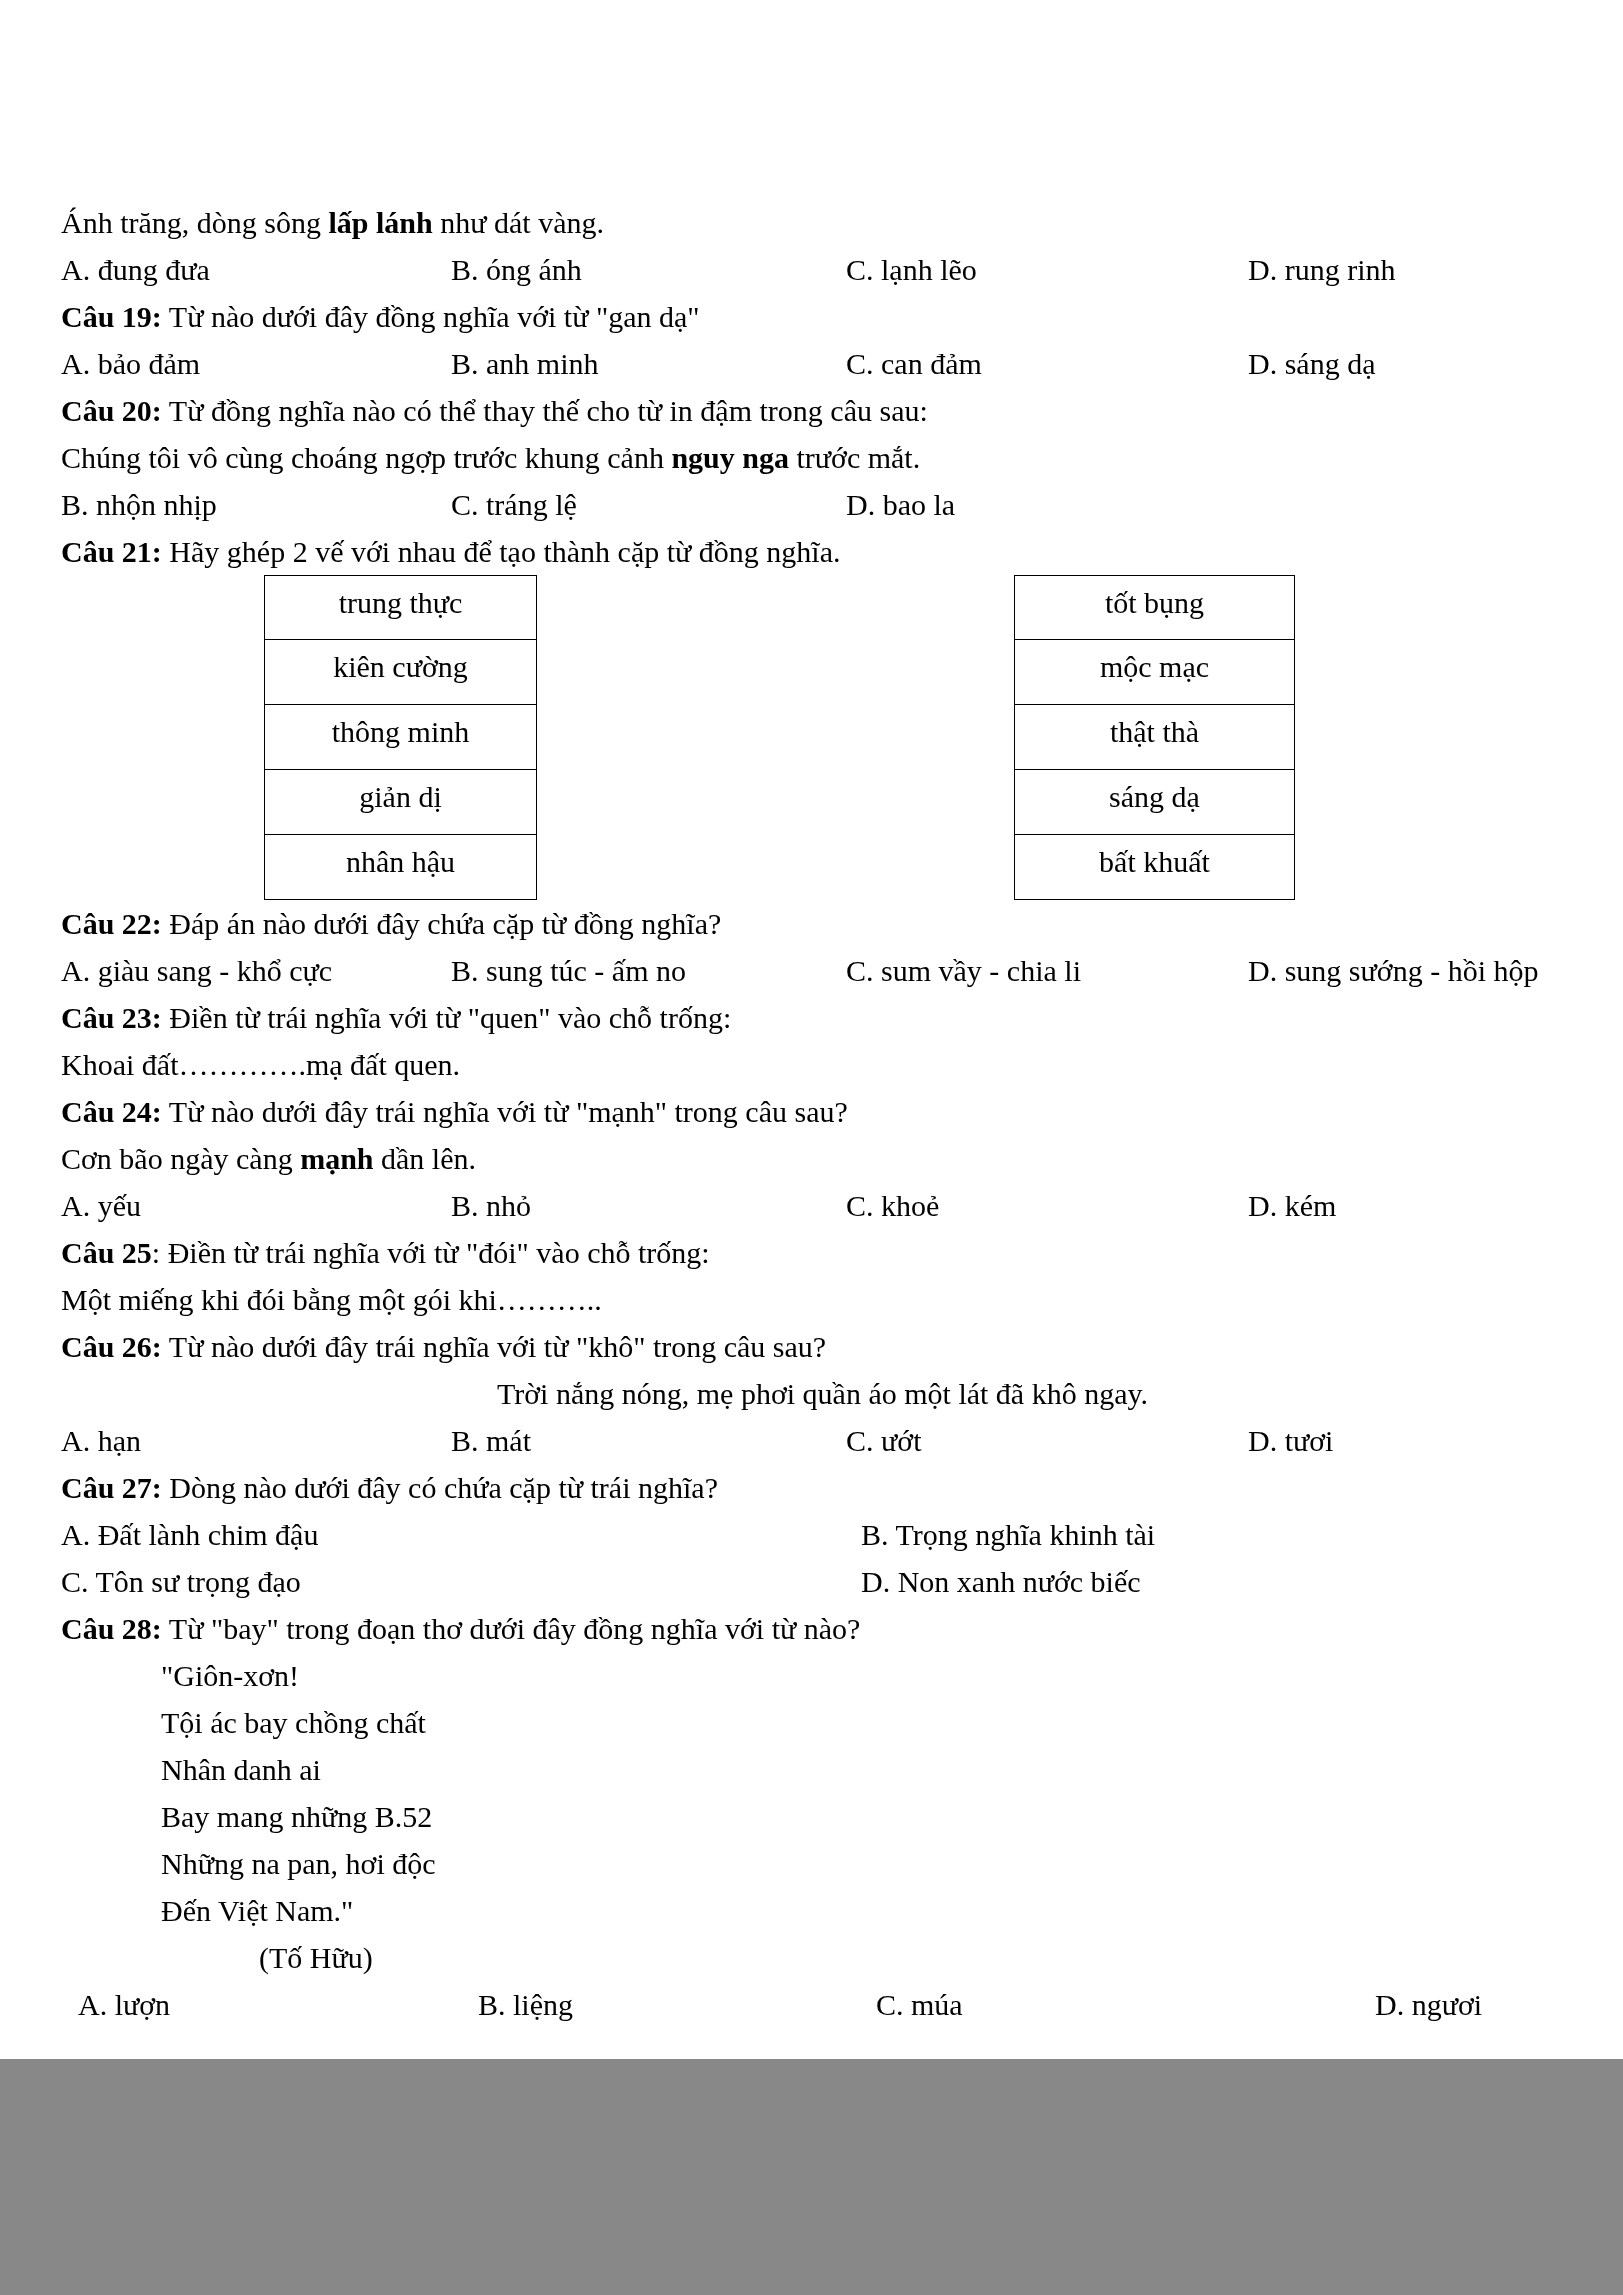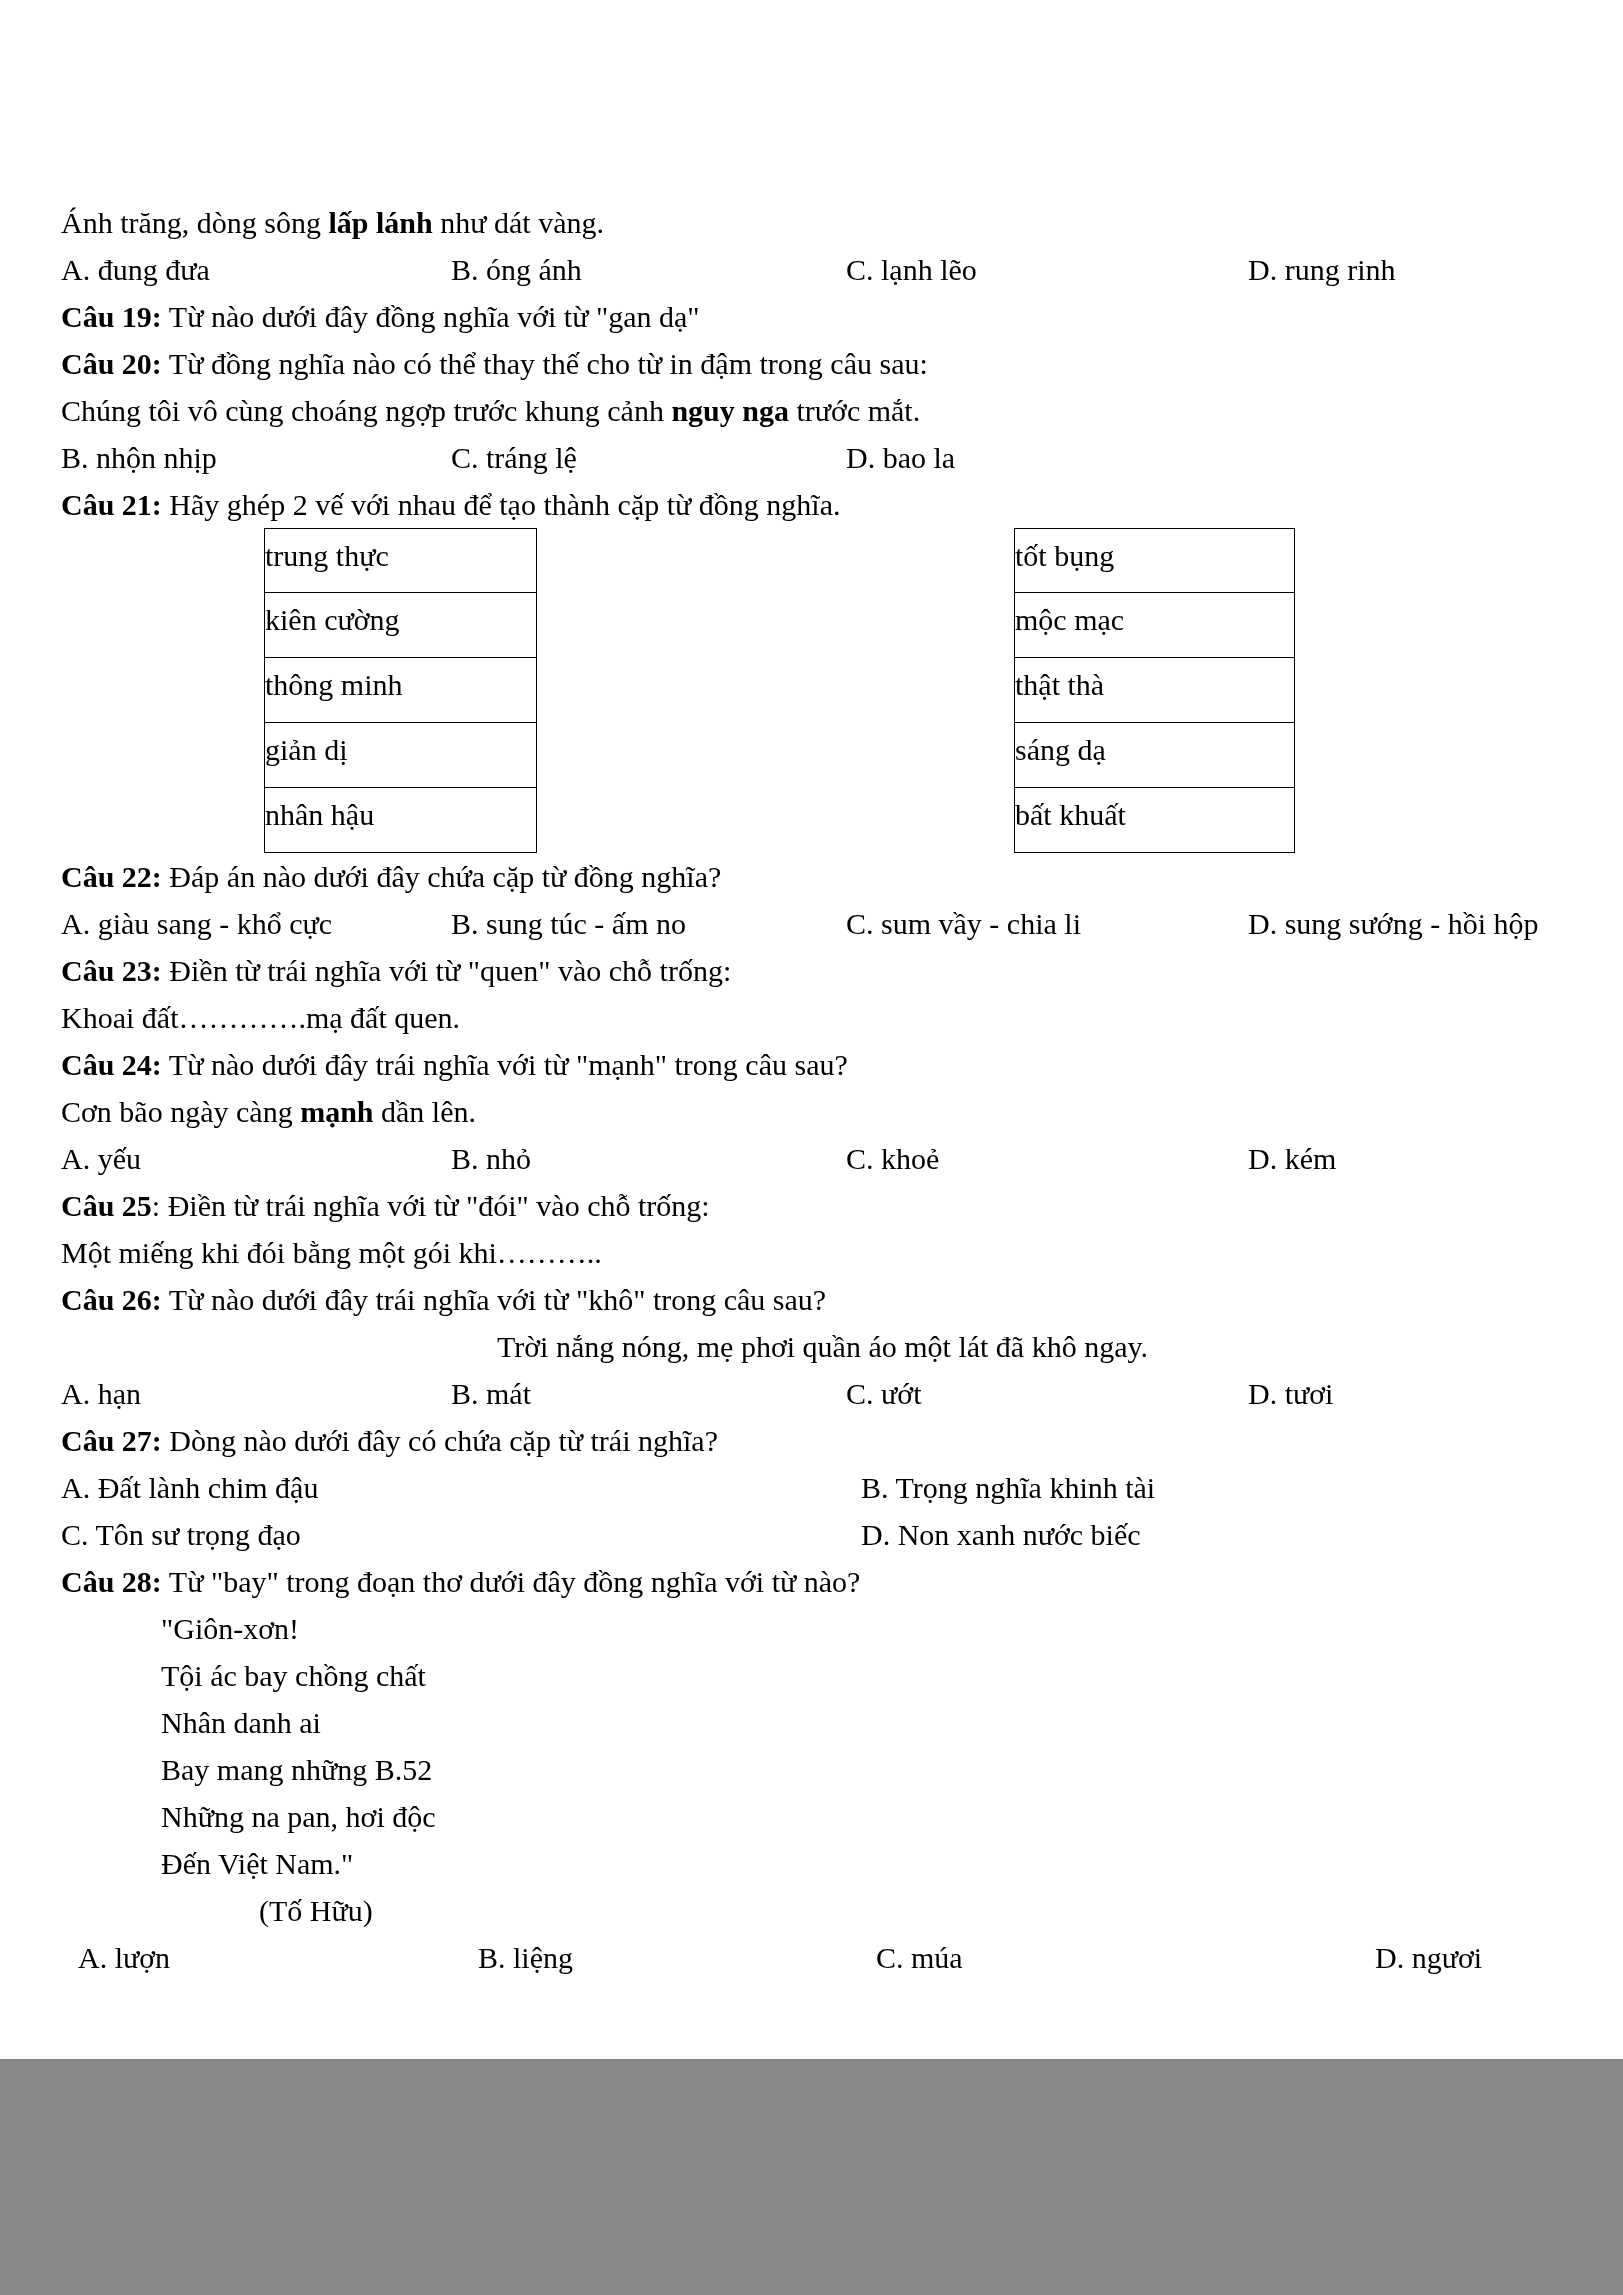--- a/index.html
+++ b/index.html
@@ -30,21 +30,21 @@
   .match-wrap { display:flex; }
   .match-col { box-sizing:border-box; }
   .col-left  { width:273px; margin-left:203px; }
   .col-right { width:281px; margin-left:477px; }
   .match-cell {
     box-sizing:border-box;
     height:65px;
     border-left:1.6px solid #000;
     border-right:1.6px solid #000;
     border-bottom:1.6px solid #000;
-    text-align:left;
+    text-align:center;
     line-height:44px;
     padding-top:4.7px;
   }
   .match-cell:first-child { border-top:1.6px solid #000; }
 
   .poem-line { margin-left:100px; white-space:nowrap; }
   .poem-author { margin-left:198px; white-space:nowrap; }
 </style>
 </head>
 <body>
@@ -54,20 +54,26 @@
 
     <div class="line"><span>Ánh trăng, dòng sông </span><b>lấp lánh</b><span> như dát vàng.</span></div>
     <div class="opts4">
       <span class="opt">A. đung đưa</span>
       <span class="opt">B. óng ánh</span>
       <span class="opt">C. lạnh lẽo</span>
       <span class="opt">D. rung rinh</span>
     </div>
 
     <div class="line"><b class="qlabel">Câu 19:</b><span> Từ nào dưới đây đồng nghĩa với từ "gan dạ"</span></div>
+    <div class="opts4">
+      <span class="opt">A. bảo đảm</span>
+      <span class="opt">B. anh minh</span>
+      <span class="opt">C. can đảm</span>
+      <span class="opt">D. sáng dạ</span>
+    </div>
 
     <div class="line"><b class="qlabel">Câu 20:</b><span> Từ đồng nghĩa nào có thể thay thế cho từ in đậm trong câu sau:</span></div>
     <div class="line"><span>Chúng tôi vô cùng choáng ngợp trước khung cảnh </span><b>nguy nga</b><span> trước mắt.</span></div>
     <div class="opts4">
       <span class="opt">B. nhộn nhịp</span>
       <span class="opt">C. tráng lệ</span>
       <span class="opt">D. bao la</span>
     </div>
 
     <div class="line"><b class="qlabel">Câu 21:</b><span> Hãy ghép 2 vế với nhau để tạo thành cặp từ đồng nghĩa.</span></div>

